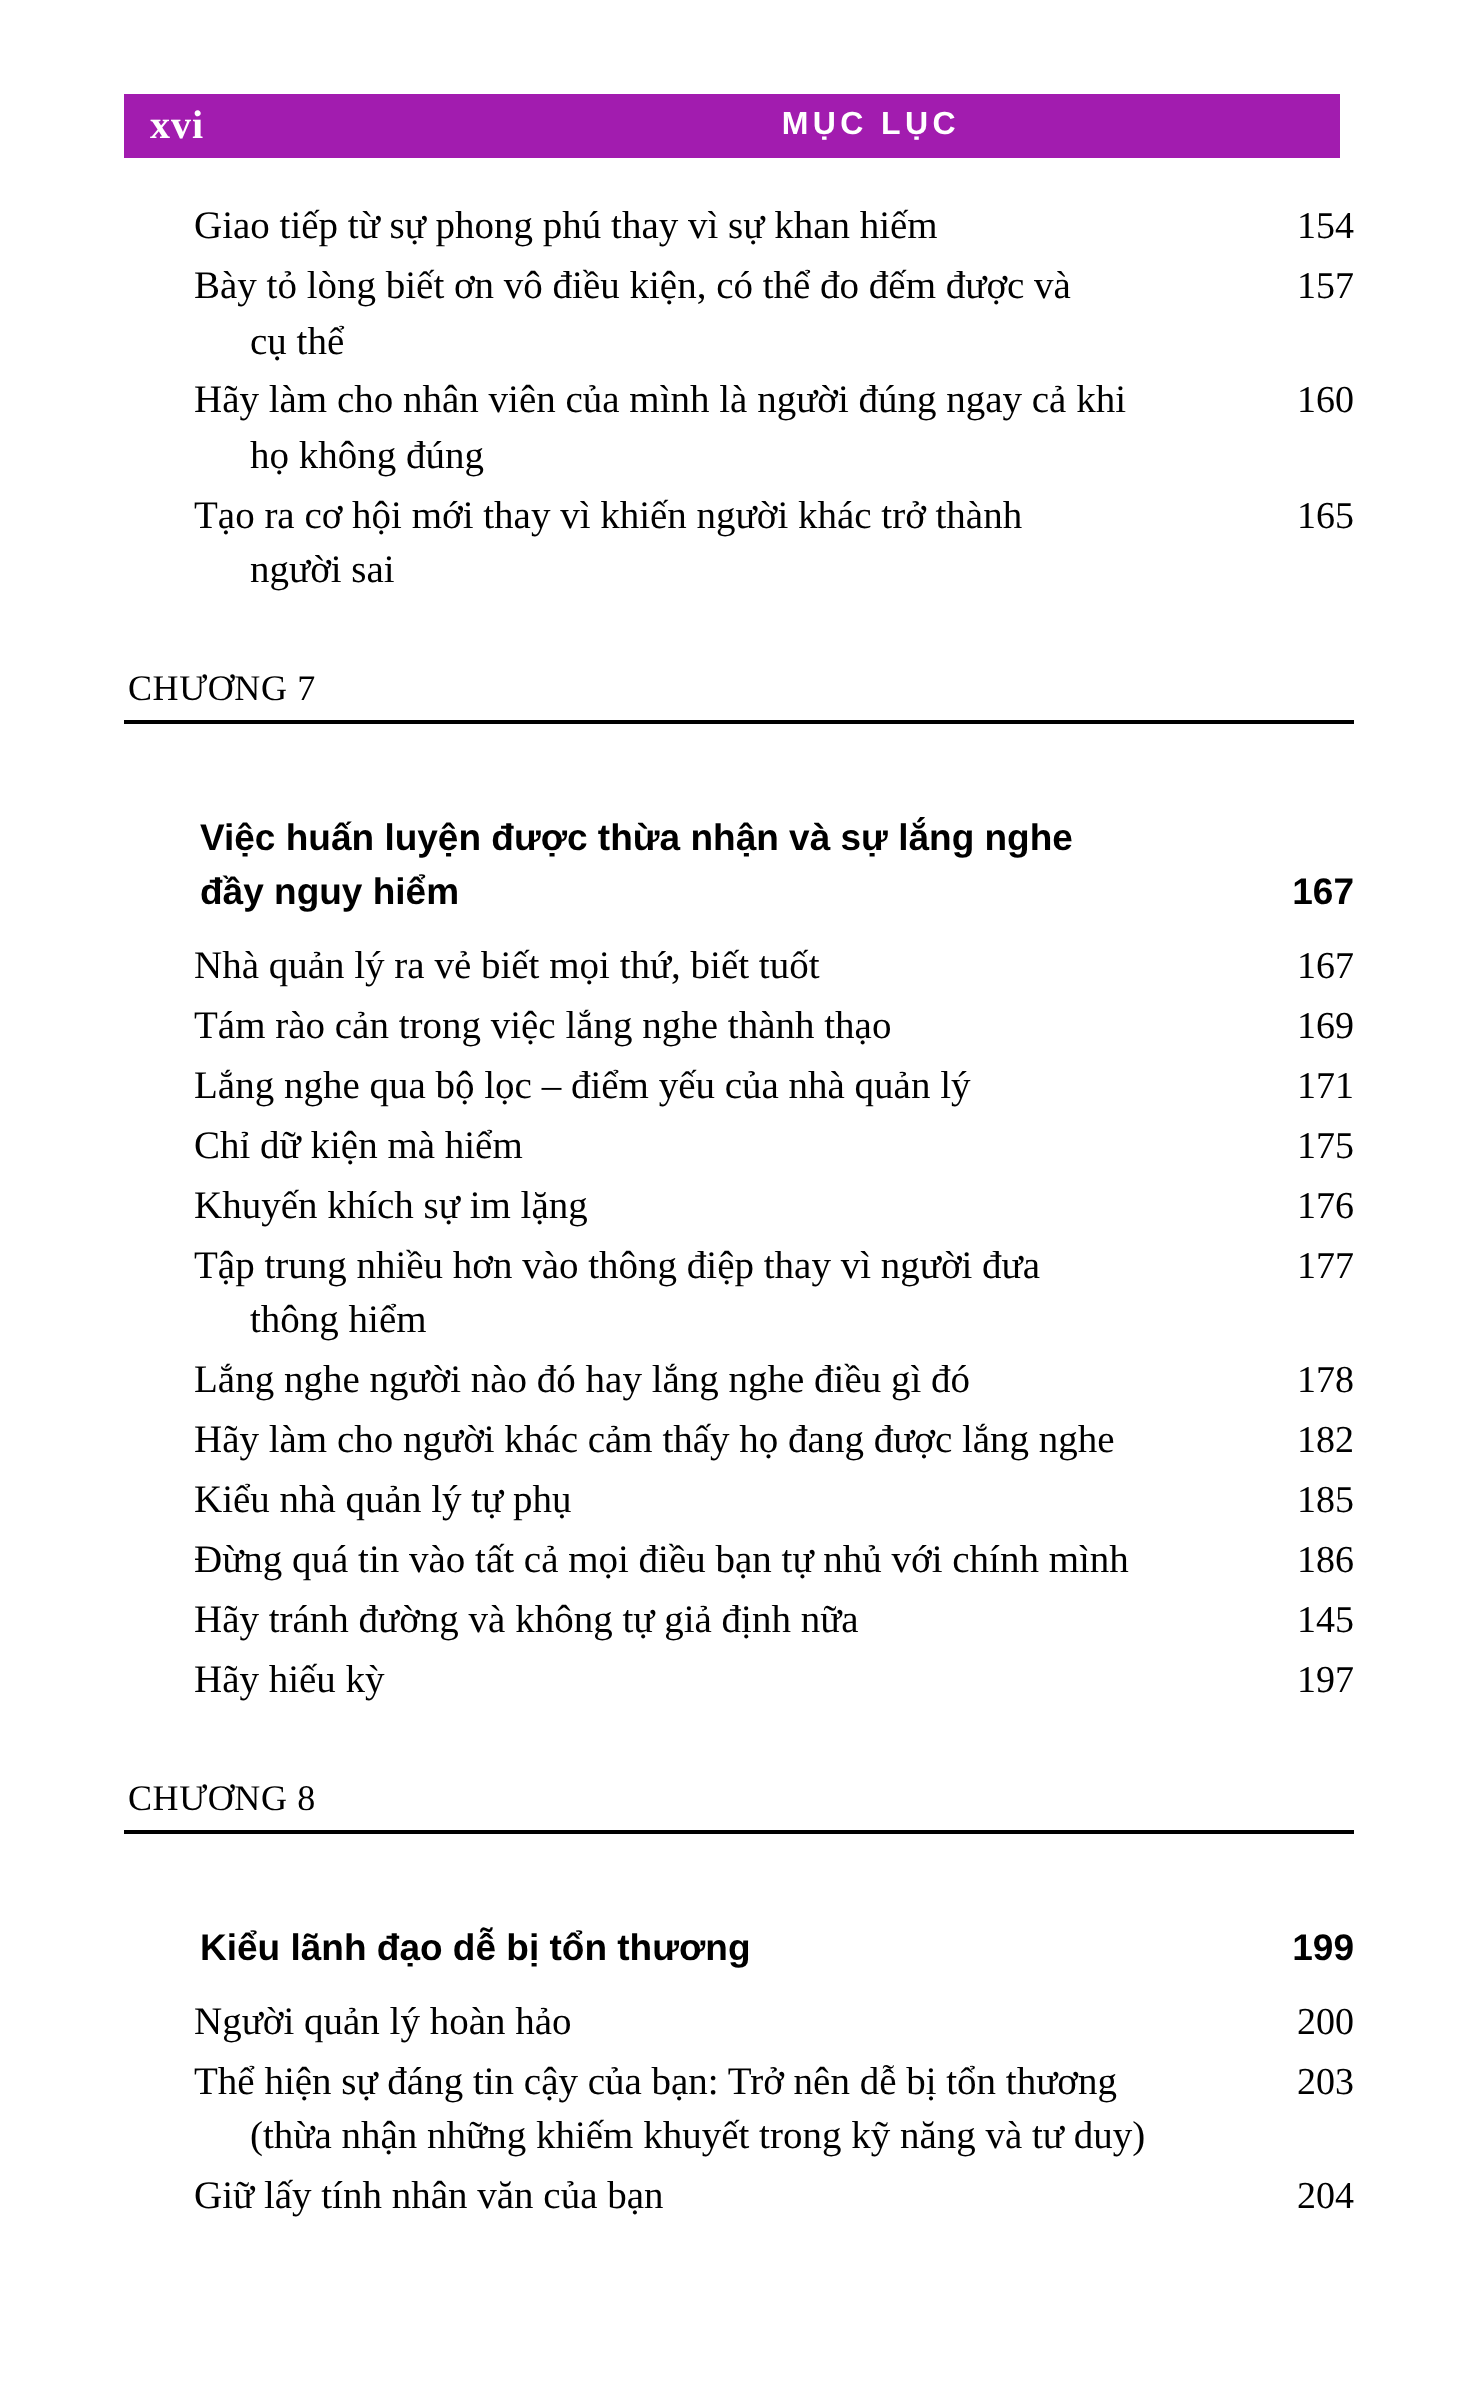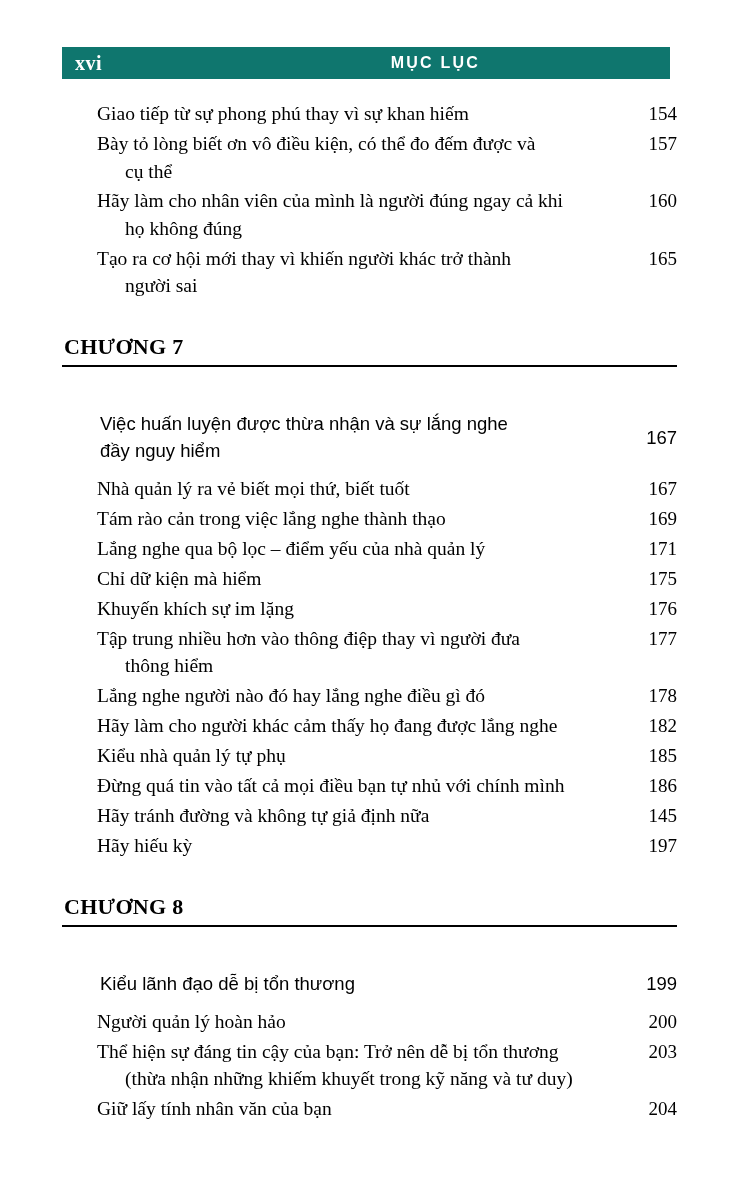--- a/index.html
+++ b/index.html
@@ -23,21 +23,21 @@
     height: 1200px;
   }
 
   
   .header {
     position: absolute;
     top: 47px;
     left: 62px;
     width: 608px;
     height: 32px;
-    background: #0f766e;
+    background: #a21caf;
     display: flex;
     align-items: center;
   }
   .header-folio {
     color: #ffffff;
     font-family: "Liberation Serif", serif;
     font-weight: bold;
     font-size: 20px;
     letter-spacing: 0.5px;
     margin-left: 13px;
@@ -90,32 +90,32 @@
   
   .chapter-head {
     margin-top: 34px;
     margin-bottom: 14px;
     padding-bottom: 5px;
     border-bottom: 2.2px solid #000;
     width: 615px;
   }
   .chapter-head .ch-label {
     font-family: "Liberation Serif", serif;
-    font-weight: bold;
-    font-size: 22px;
+    font-weight: normal;
+    font-size: 18px;
     letter-spacing: 0.3px;
     padding-left: 2px;
     text-align: right;
   }
 
   .chapter-title {
     display: flex;
-    align-items: center;
+    align-items: flex-end;
     font-family: "Liberation Sans", sans-serif;
-    font-weight: normal;
+    font-weight: bold;
     font-size: 18.5px;
     line-height: 1.45;
     margin-bottom: 10px;
     margin-top: 44px;
   }
   .chapter-title .toc-text { padding-left: 38px; }
   .chapter-title .toc-page { font-size: 18.5px; }
 </style>
 </head>
 <body>

